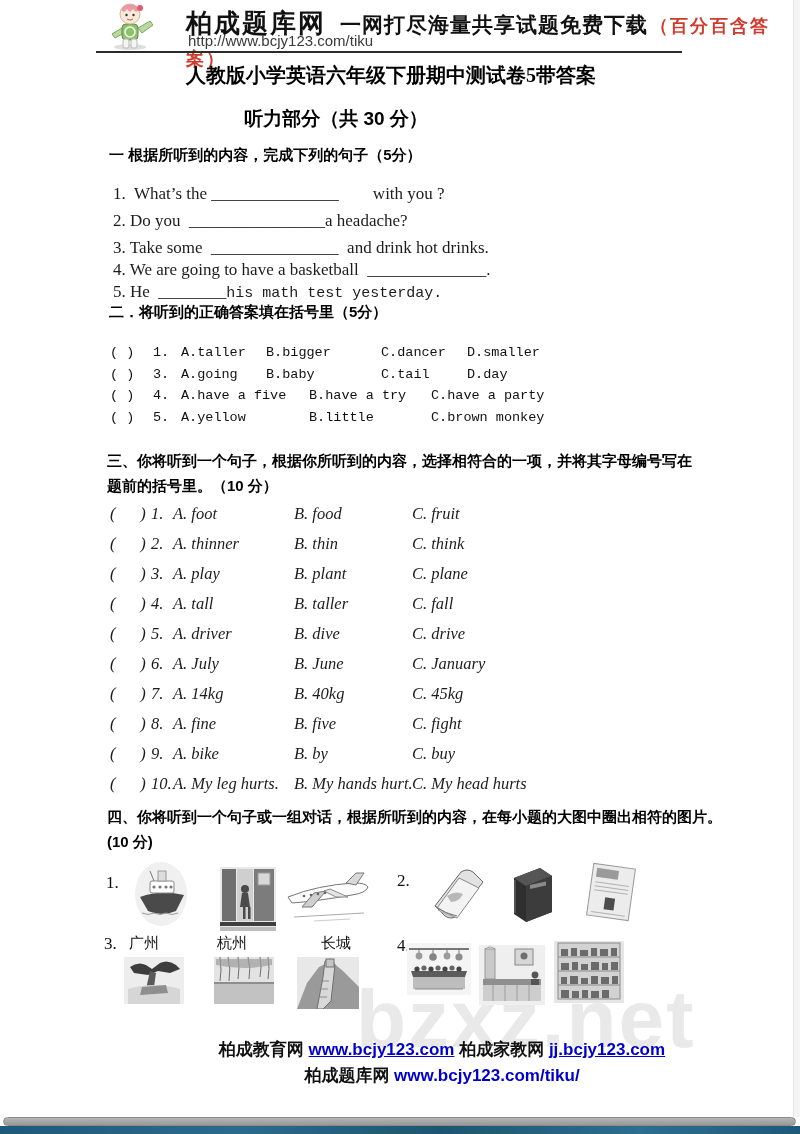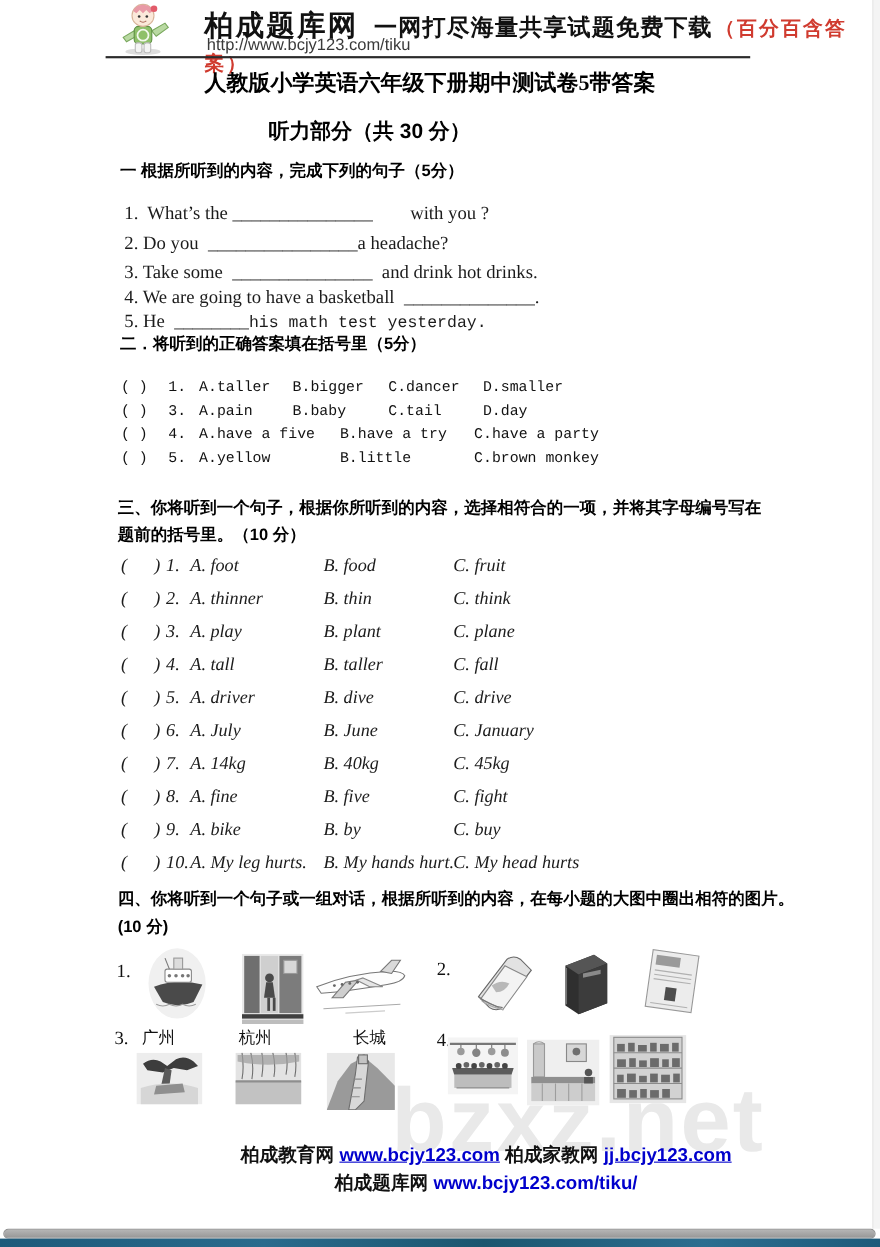--- a/index.html
+++ b/index.html
@@ -27,21 +27,21 @@
   .s1item{position:absolute;white-space:pre;left:0;}
   .s1item .mono{font-family:"Liberation Mono","DejaVu Sans Mono",monospace;font-size:15px;}
   .s1i0{top:3px;} .s1i1{top:30px;} .s1i2{top:57px;} .s1i3{top:79px;} .s1i4{top:101px;}
 
   
   .s2wrap{left:110px;top:345px;font-family:"Liberation Mono","DejaVu Sans Mono",monospace;
           font-size:13.5px;color:#111;}
   .s2row{height:21.5px;white-space:nowrap;}
   .s2row span{display:inline-block;vertical-align:top;}
   .s2b{width:43px;} .s2n{width:28px;}
-  .o4a{width:85px;} .o4b{width:87px;} .o4c{width:86px;}
+  .o4a{width:85px;} .o4b{width:87px;} .o4c{width:86px;margin-left:28px;}
   .o3a{width:128px;} .o3b{width:122px;}
 
   
   .s3head1{left:107px;top:452px;} .s3head2{left:107px;top:477px;}
   .s3wrap{left:110px;top:504px;font-family:"Liberation Serif",serif;font-size:16.5px;font-style:italic;}
   .s3row{height:30px;white-space:nowrap;}
   .s3row span{display:inline-block;vertical-align:top;}
   .s3b{white-space:pre;width:41px;} .s3n{min-width:22px;}
   .s3a{width:121px;} .s3bb{width:118px;}
 
@@ -108,21 +108,21 @@
   <div class="s1item s1i3"><span>4. We are going to have a basketball  ______________.</span><span class="mono"></span></div>
   <div class="s1item s1i4"><span>5. He  ________</span><span class="mono">his math test yesterday.</span></div>
 </div>
 
 <div class="abs sec-head z1" style="left:109px;top:303px;">二．将听到的正确答案填在括号里（5分）</div>
 <div class="abs s2wrap z1">
   <div class="s2row">
     <span class="s2b">( )</span><span class="s2n">1.</span><span class="o4a">A.taller</span><span class="o4b">B.bigger</span><span class="o4c">C.dancer</span><span>D.smaller</span>
   </div>
   <div class="s2row">
-    <span class="s2b">( )</span><span class="s2n">3.</span><span class="o4a">A.pain</span><span class="o4b">B.baby</span><span class="o4c">C.tail</span><span>D.day</span>
+    <span class="s2b">( )</span><span class="s2n">3.</span><span class="o4a">A.going</span><span class="o4b">B.baby</span><span class="o4c">C.tail</span><span>D.day</span>
   </div>
   <div class="s2row">
     <span class="s2b">( )</span><span class="s2n">4.</span><span class="o3a">A.have a five</span><span class="o3b">B.have a try</span><span>C.have a party</span>
   </div>
   <div class="s2row">
     <span class="s2b">( )</span><span class="s2n">5.</span><span class="o3a">A.yellow</span><span class="o3b">B.little</span><span>C.brown monkey</span>
   </div>
 </div>
 
 <div class="abs sec-head s3head1 z1">三、你将听到一个句子，根据你所听到的内容，选择相符合的一项，并将其字母编号写在</div>

